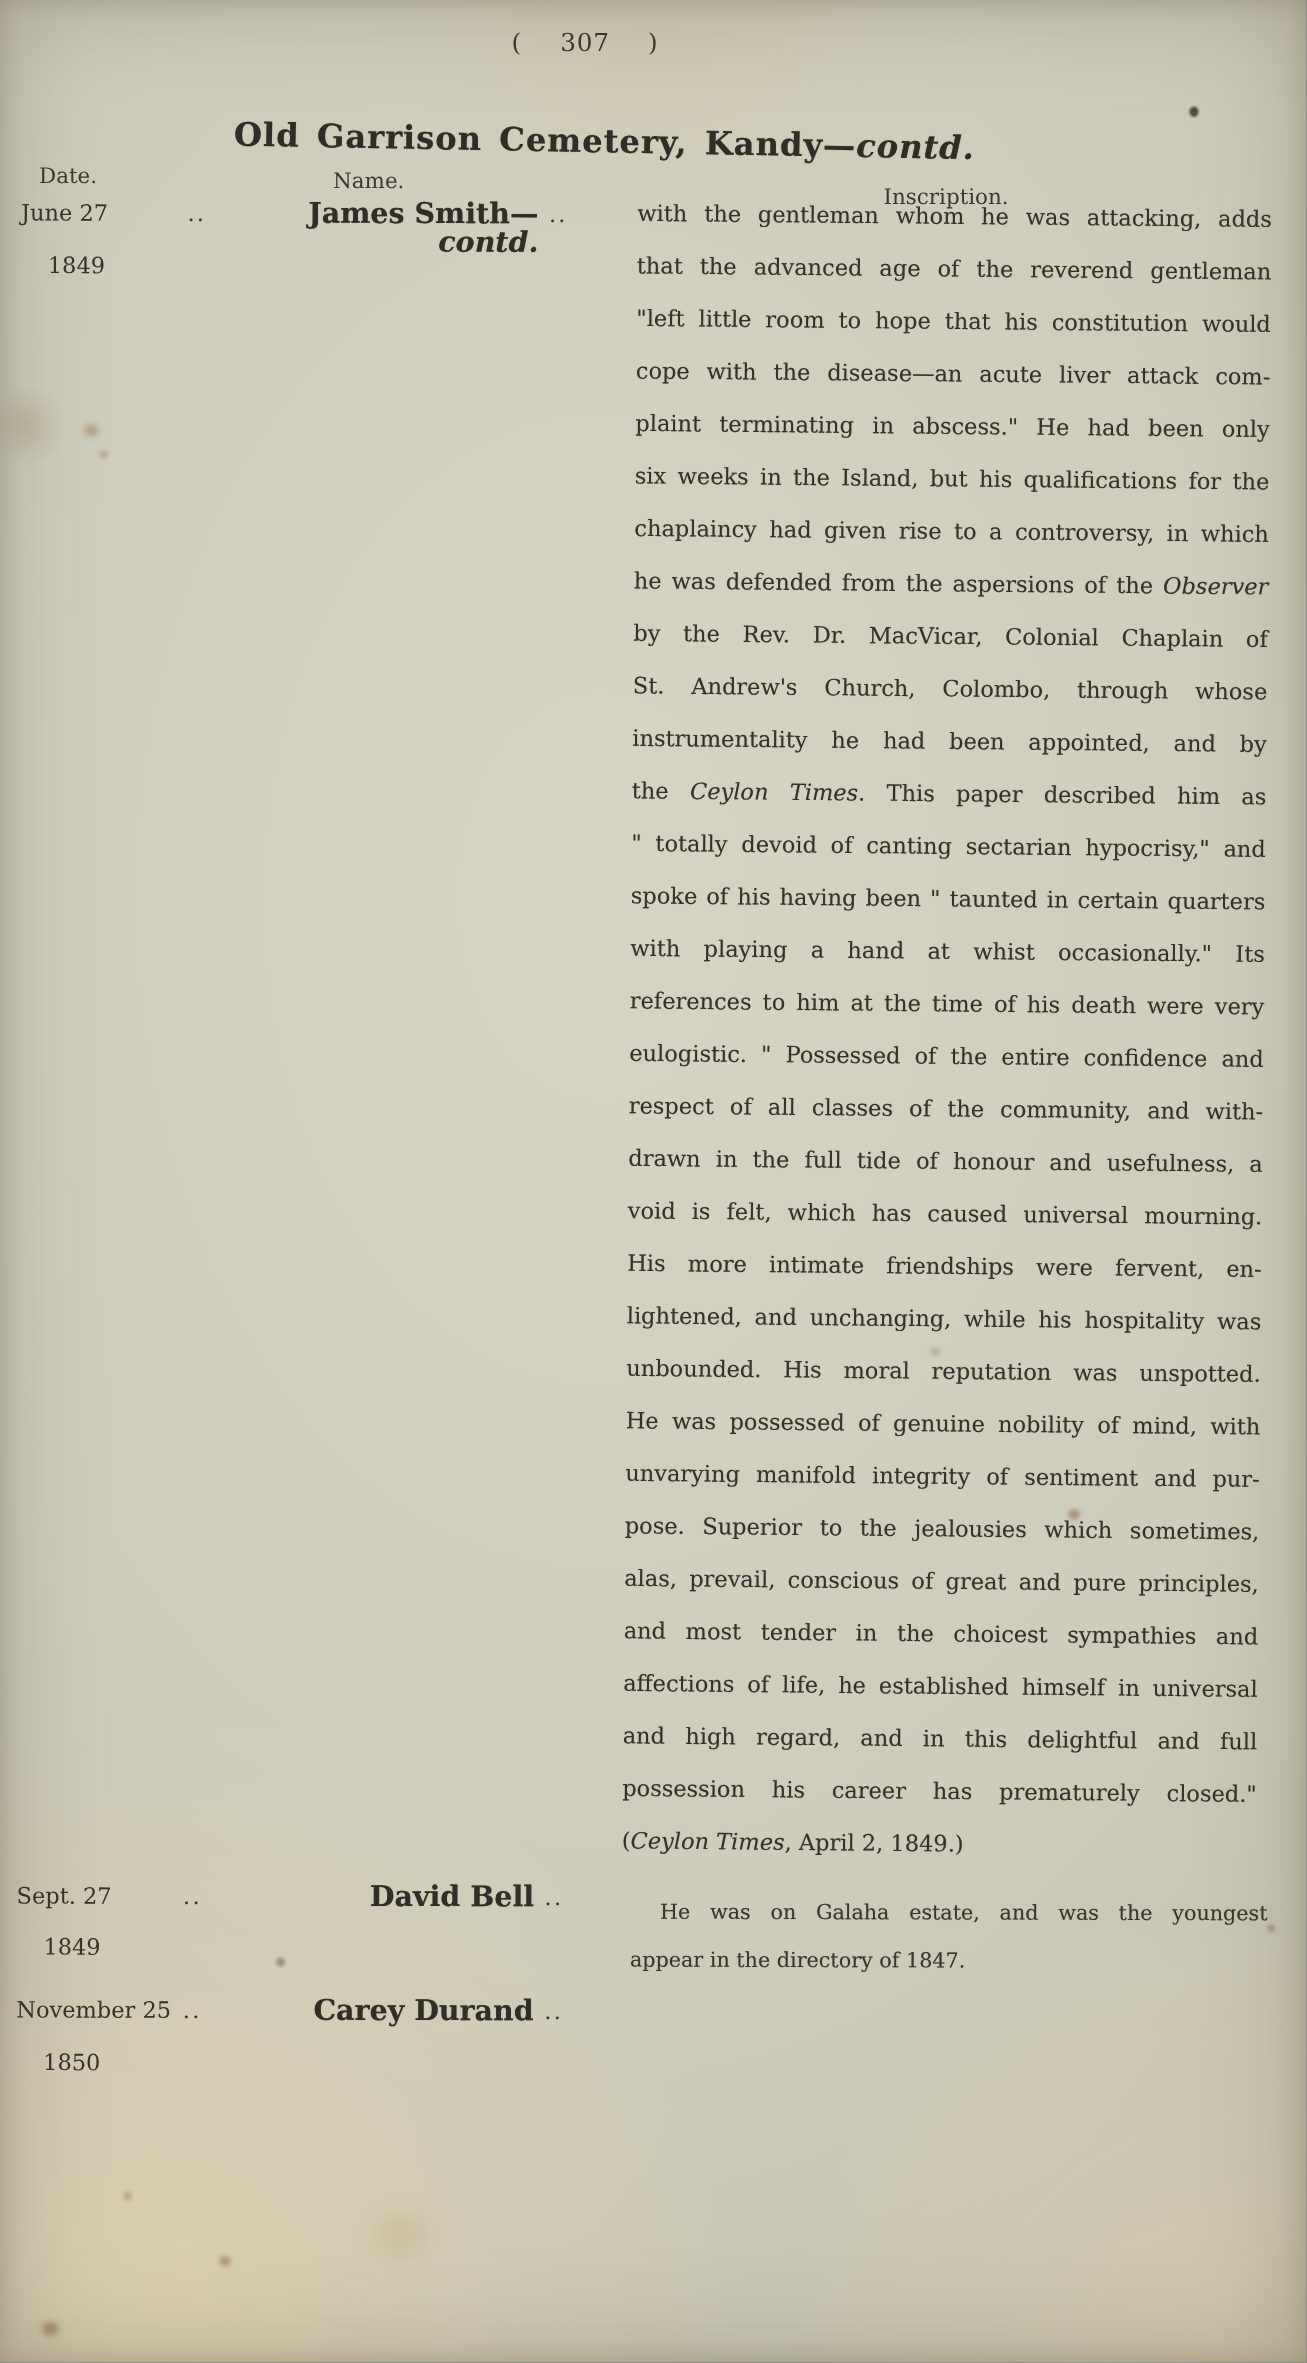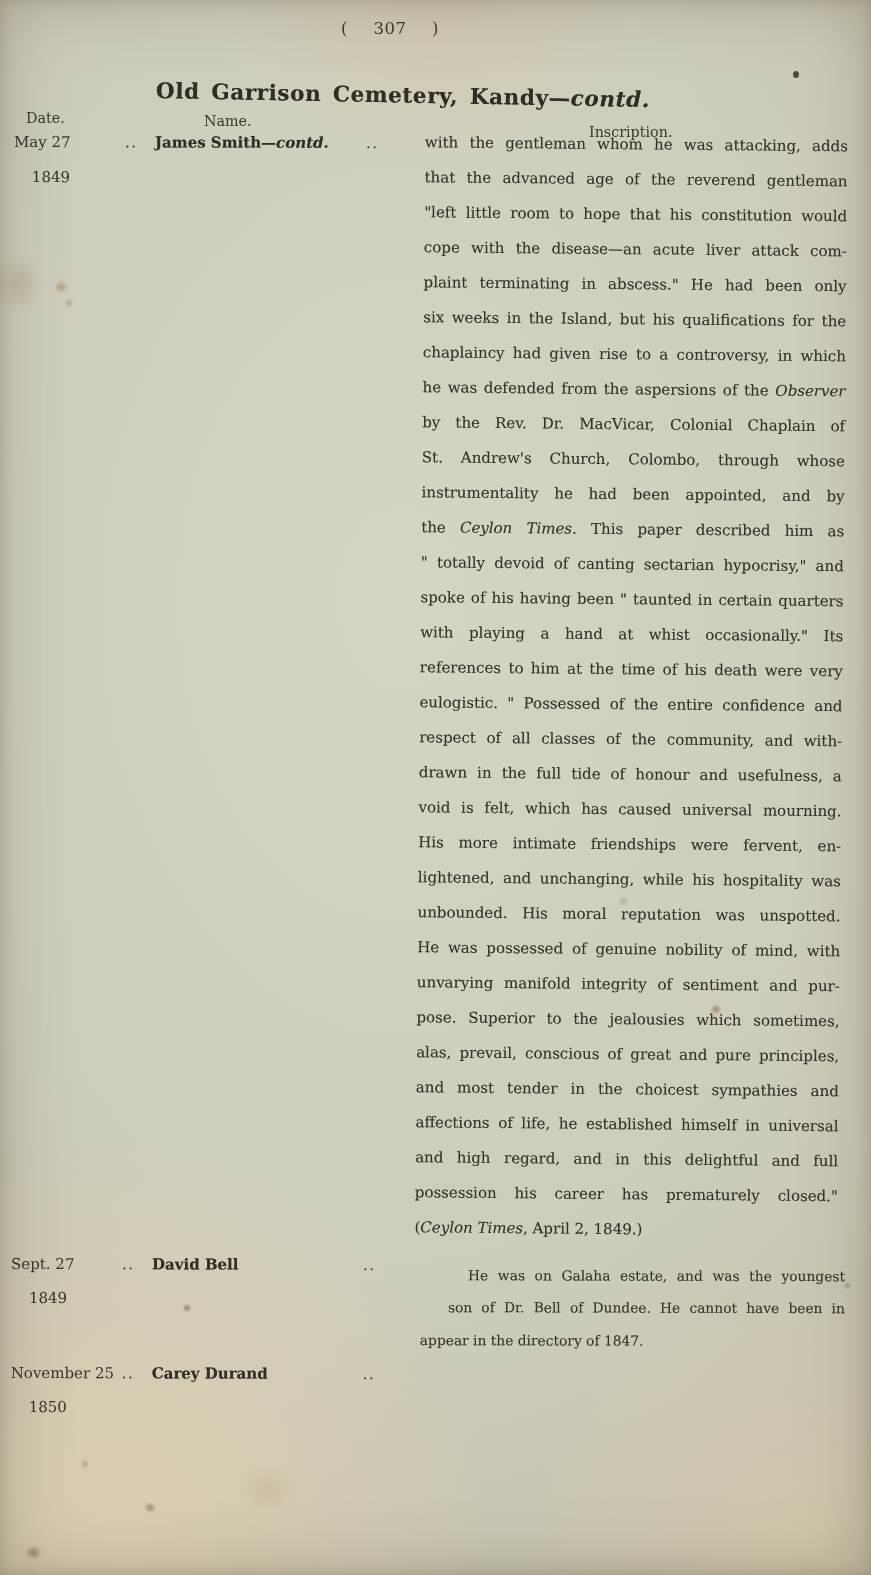--- a/index.html
+++ b/index.html
@@ -18,37 +18,37 @@
   
   .pagenum{position:absolute;top:19px;left:341px;width:98px;display:flex;justify-content:space-between;
     font-size:16.5px;letter-spacing:.5px;color:#3b382f;}
   
   .title{position:absolute;top:78px;left:156px;font-size:21.5px;font-weight:bold;letter-spacing:.6px;
     word-spacing:3.5px;transform:rotate(1.05deg);transform-origin:left center;color:#2f2d26;
     text-shadow:0 0 .6px rgba(47,45,38,.55);}
   
   .colhead{position:absolute;font-size:14.3px;color:#3a372e;}
   #h-date{left:26px;top:110px;}
-  #h-name{left:204px;top:113px;}
+  #h-name{left:222px;top:113px;}
   #h-insc{left:577px;top:124px;margin-left:12px;}
   
   .entries{position:absolute;left:12px;top:133px;width:840px;transform:rotate(0.15deg);transform-origin:0 0;}
   .entry{display:flex;align-items:flex-start;}
   .c-date{width:106px;font-size:15px;line-height:18.5px;padding-left:2px;flex:none;}
   .c-date .d2{margin-left:18px;margin-top:16px;}
   .c-dot1{width:30px;flex:none;font-size:15px;padding-left:5px;letter-spacing:1.5px;}
-  .c-name{width:204px;flex:none;font-size:15px;font-weight:bold;line-height:18.5px;color:#302e27;
-    text-shadow:0 0 .5px rgba(48,46,39,.5);}
+  .c-name{width:204px;flex:none;font-size:19px;font-weight:bold;line-height:18.5px;color:#302e27;
+    text-shadow:0 0 .5px rgba(48,46,39,.5);text-align:right;}
   .c-dot2{width:33px;flex:none;font-size:15px;padding-left:7px;letter-spacing:1.5px;}
   .c-insc{width:449px;flex:none;font-size:15px;text-shadow:0 0 .5px rgba(52,50,43,.4);}
   .e1 .c-insc{transform:rotate(0.4deg);transform-origin:0 0;}
   .e2{margin-top:19px;} .e3{margin-top:17px;}
   
   .line{line-height:17.5px;}
-  .jl{text-align:justify;margin-left:28px;}
+  .jl{text-align:justify;}
   .jl::after{content:"";display:inline-block;width:100%;height:0;}
   .ll{text-align:left;}
   .p-cont .line{margin-left:26px;}
   .p-main .line{margin-left:26px;}
   .p-main .line:first-child{margin-left:0;}
   .p-note{margin-left:24px;margin-top:11px;font-size:13.8px;color:#39362d;}
   .p-note .line{line-height:16.3px;}
   .p-note .line:first-child{text-indent:20px;}
   .sc{font-variant:small-caps;letter-spacing:.4px;}
 </style>
@@ -78,21 +78,21 @@
   <div class="title">Old Garrison Cemetery, Kandy—<i>contd.</i></div>
 
   <div class="colhead" id="h-date">Date.</div>
   <div class="colhead" id="h-name">Name.</div>
   <div class="colhead" id="h-insc">Inscription.</div>
 
   <div class="entries">
 
     <div class="entry e1">
       <div class="c-date">
-        <div class="d1">May 27</div>
+        <div class="d1">June 27</div>
         <div class="d2">1849</div>
       </div>
       <div class="c-dot1">..</div>
       <div class="c-name">James Smith—<i>contd.</i></div>
       <div class="c-dot2">..</div>
       <div class="c-insc">
         <div class="para p-cont">
             <div class="line jl">with the gentleman whom he was attacking, adds</div>
             <div class="line jl">that the advanced age of the reverend gentleman</div>
             <div class="line jl">"left little room to hope that his constitution would</div>
@@ -133,21 +133,20 @@
       <div class="c-date">
         <div class="d1">Sept. 27</div>
         <div class="d2">1849</div>
       </div>
       <div class="c-dot1">..</div>
       <div class="c-name">David Bell</div>
       <div class="c-dot2">..</div>
       <div class="c-insc">
         <div class="para p-note">
             <div class="line jl">He was on Galaha estate, and was the youngest</div>
-            <div class="line jl">son of Dr. Bell of Dundee.  He cannot have been in</div>
             <div class="line ll">appear in the directory of 1847.</div>
           </div>
       </div>
     </div>
 
     <div class="entry e3">
       <div class="c-date">
         <div class="d1">November 25</div>
         <div class="d2">1850</div>
       </div>

